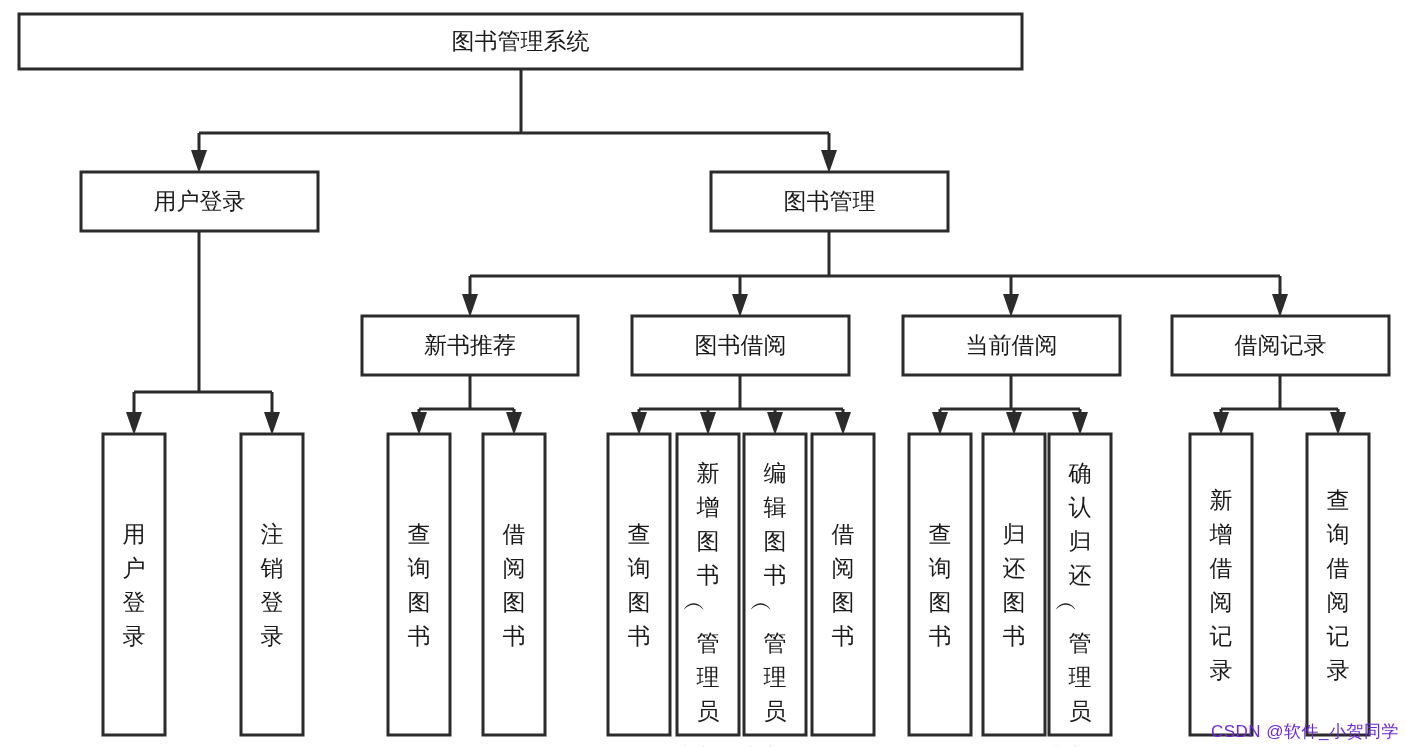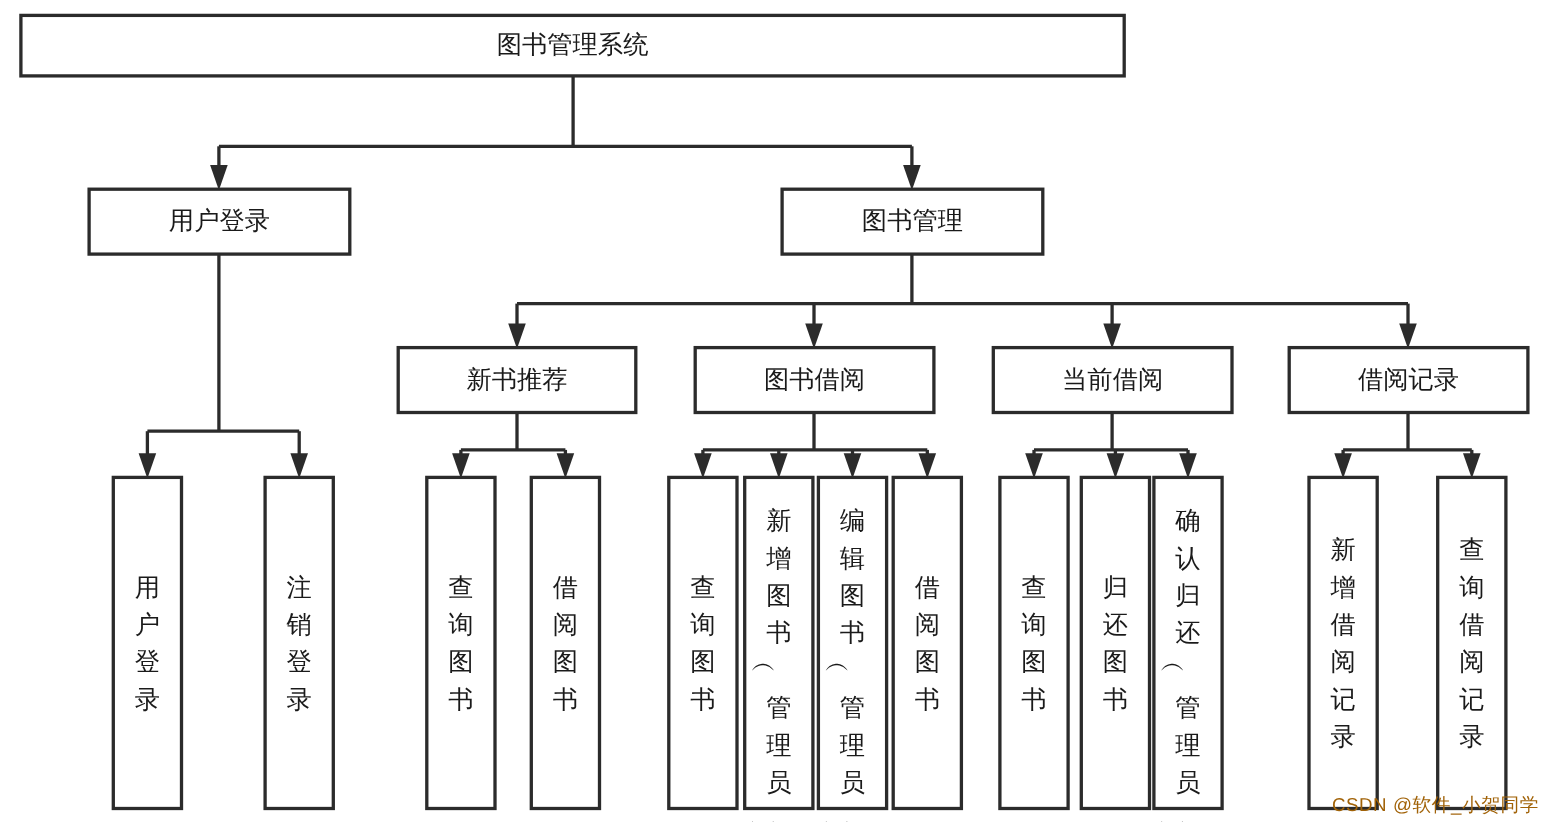--- a/index.html
+++ b/index.html
@@ -19,21 +19,21 @@
   }
   .label-h{font-size:23px;}
   .label-v{font-size:23px;}
   .connector{stroke:#2b2b2b;stroke-width:3;fill:none;stroke-linecap:butt;}
   .arrow-head{fill:#2b2b2b;stroke:none;}
   .watermark{
     position:absolute;
     right:6px;bottom:4px;
     font-family:"Liberation Sans","DejaVu Sans",sans-serif;
     font-size:17px;
-    color:#a16207;
+    color:#6d28d9;
     white-space:nowrap;
     letter-spacing:0.5px;
   }
 </style>
 </head>
 <body>
 
 <div id="stage">
   <svg id="diagram" viewBox="0 0 1405 747">
     <g id="edges-layer">

